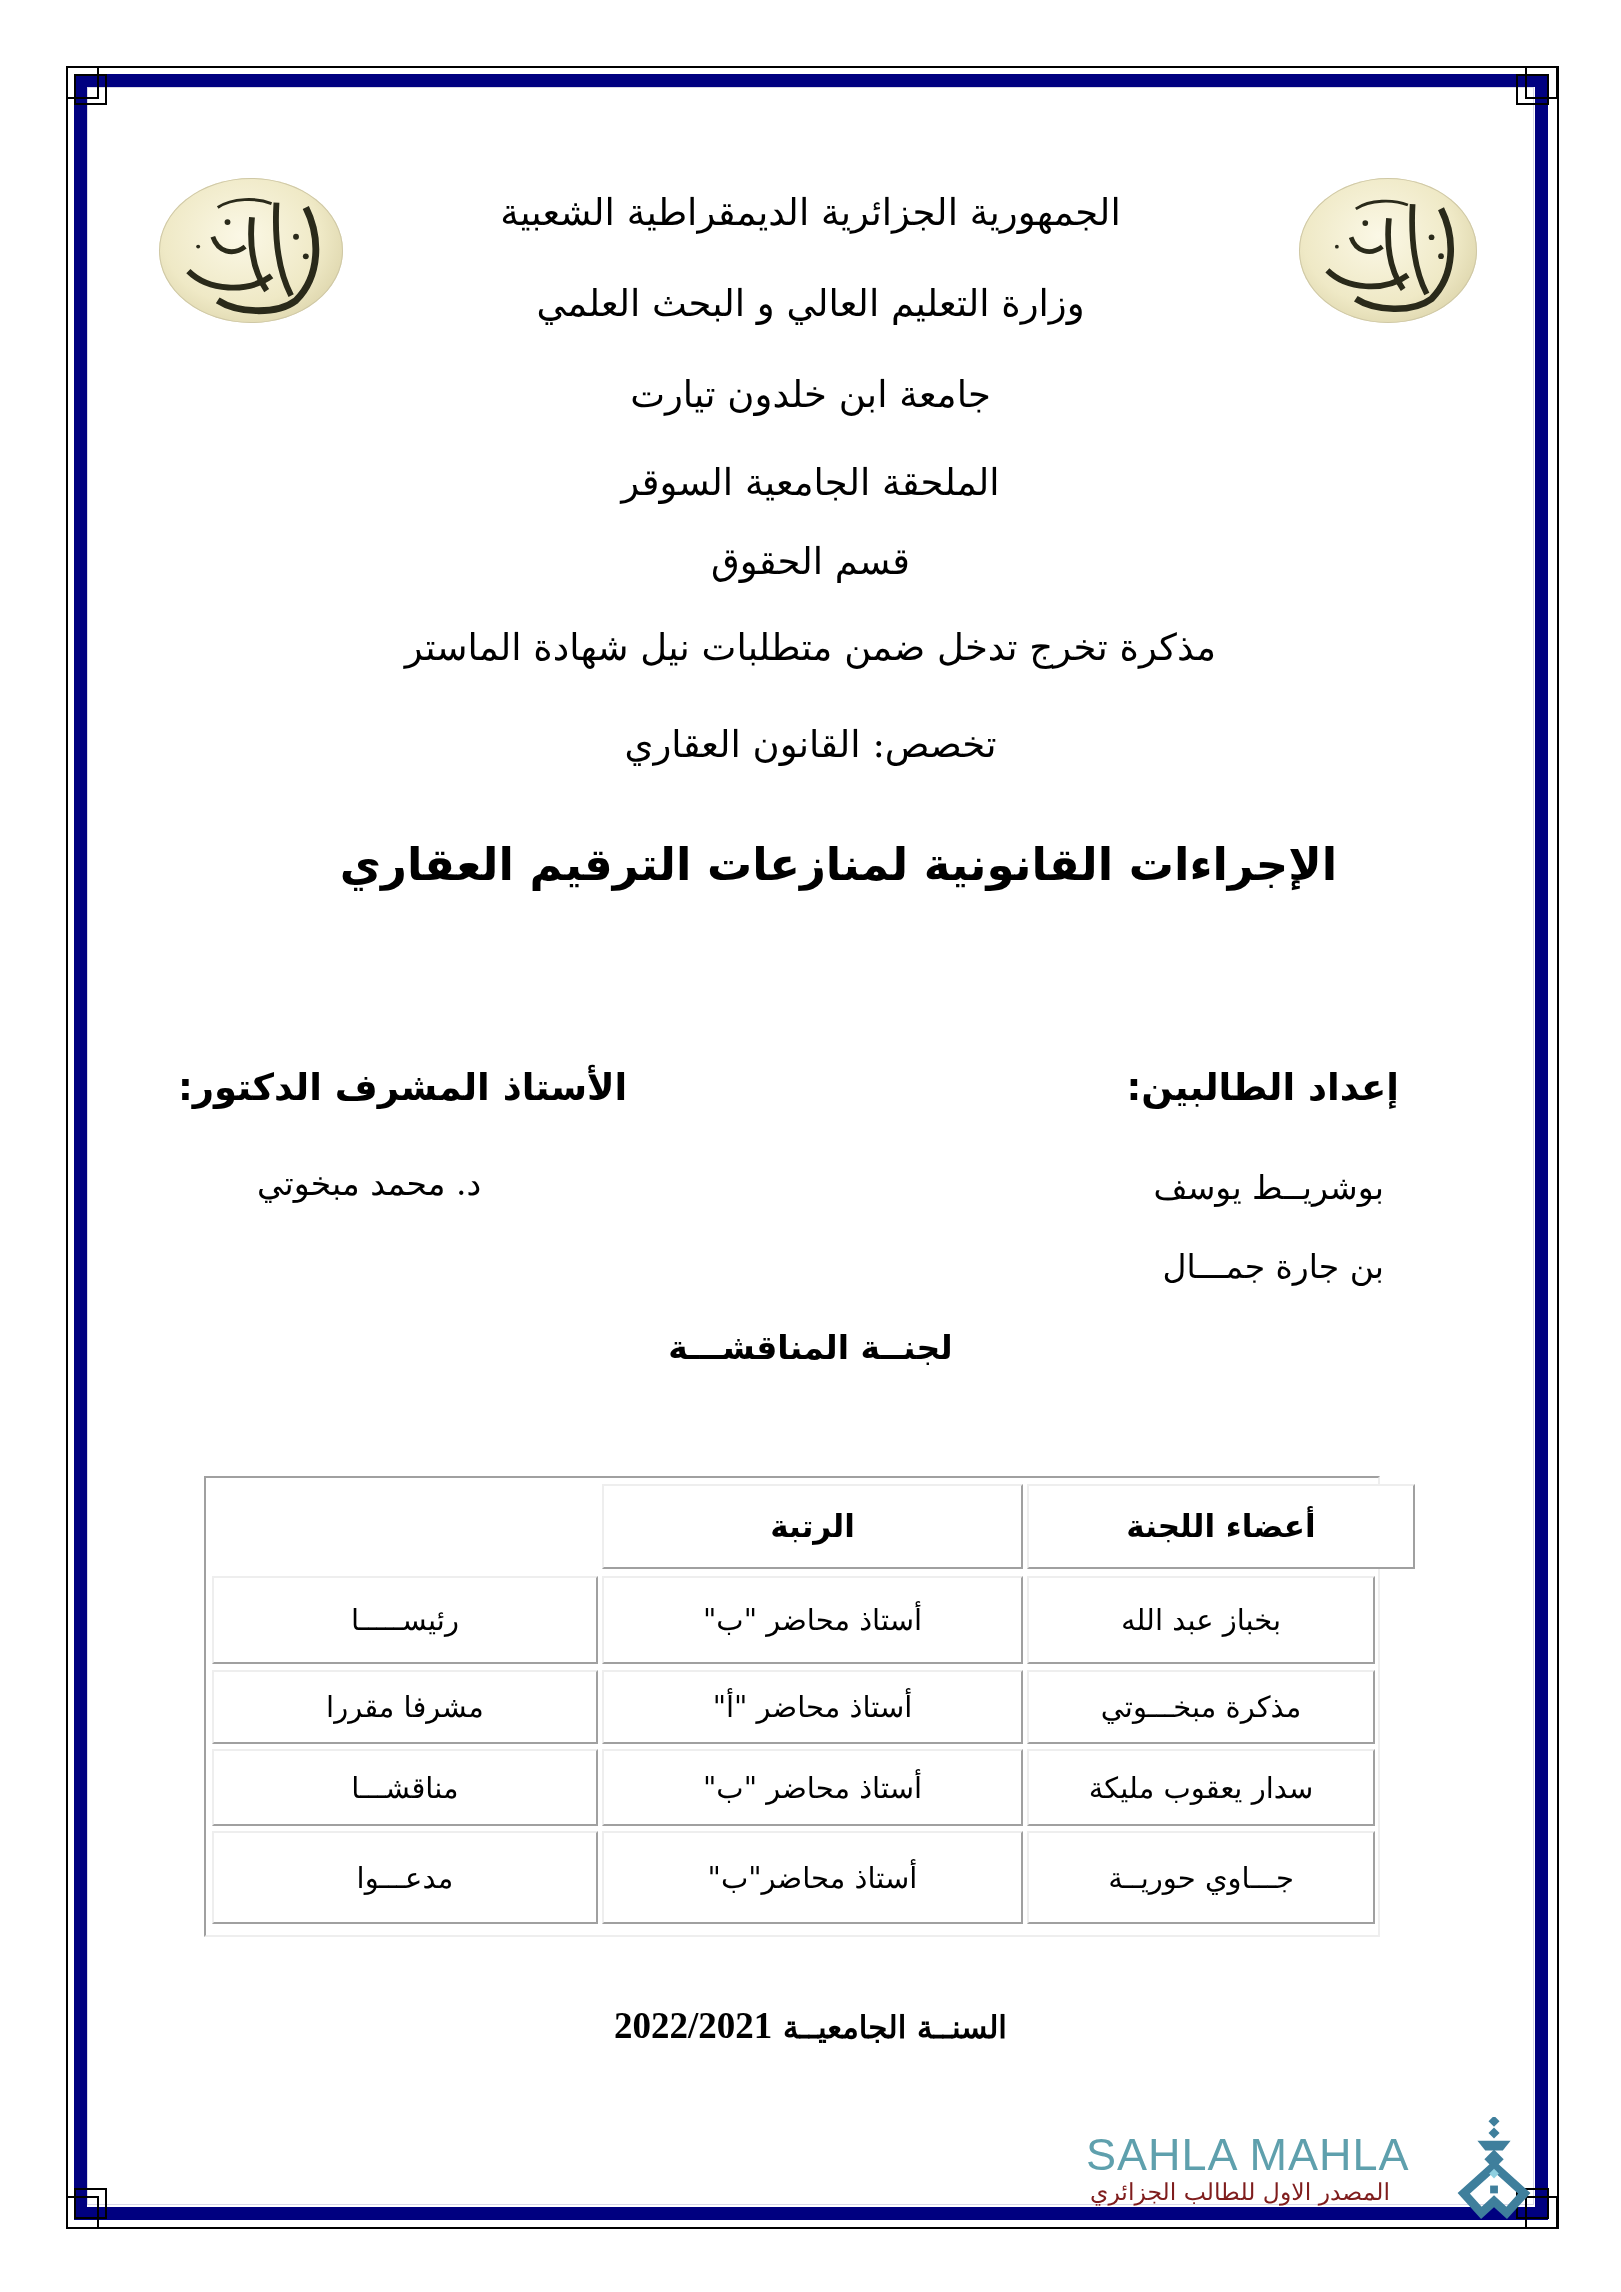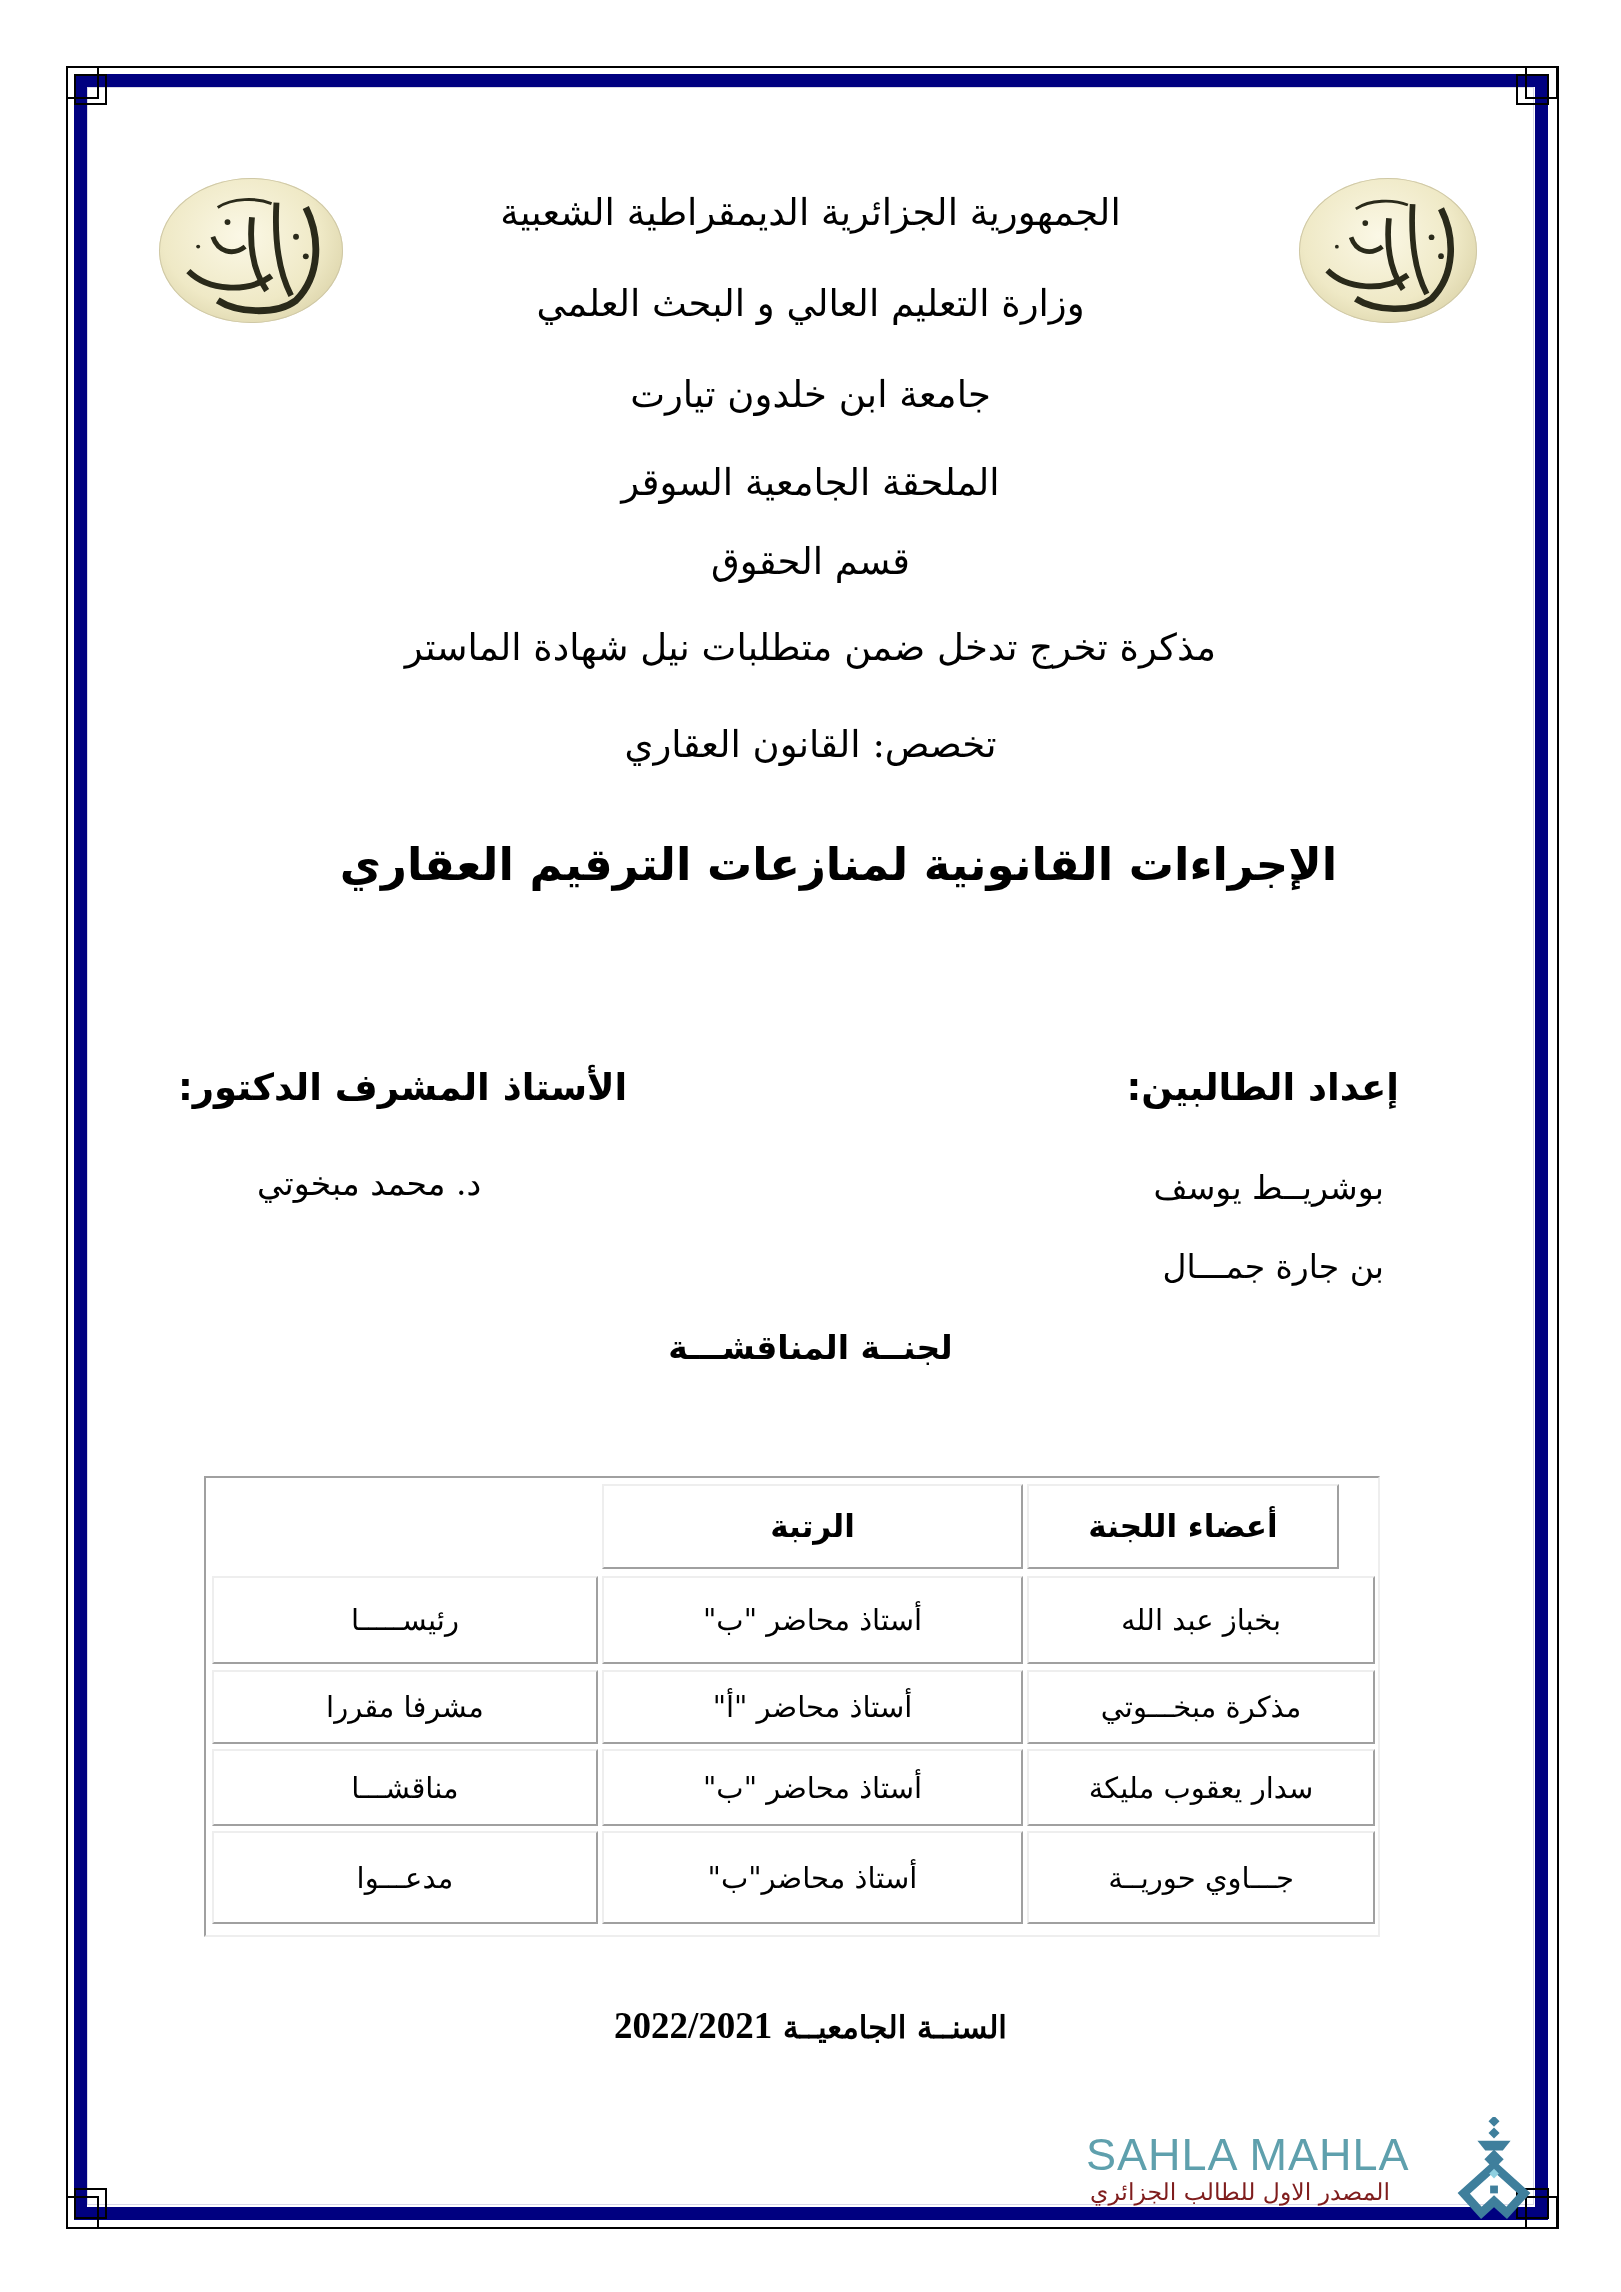--- a/index.html
+++ b/index.html
@@ -106,21 +106,21 @@
 <div class="abs name" style="right:237px; top:1168px;">بوشريــط يوسف</div>
 <div class="abs name" style="right:237px; top:1247px;">بن جارة جمـــال</div>
 
 <div class="abs label-bold" style="left:178px; top:1066px;">الأستاذ المشرف الدكتور:</div>
 <div class="abs name" style="left:257px; top:1164px;">د. محمد مبخوتي</div>
 
 <div class="line committee-title" style="top:1328px;">لجنــة المناقشـــة</div>
 
 <div class="tbl-wrap">
 
-  <div class="cell th" style="left:821px; top:5.9px; width:312px; height:85px;">أعضاء اللجنة</div>
+  <div class="cell th" style="left:821px; top:5.9px; width:388px; height:85px;">أعضاء اللجنة</div>
   <div class="cell th" style="left:396px; top:5.9px; width:421px; height:85px;">الرتبة</div>
 
   <div class="cell td" style="left:821px; top:98px; width:348px; height:88px;">بخباز عبد الله</div>
   <div class="cell td" style="left:396px; top:98px; width:421px; height:88px;">أستاذ محاضر "ب"</div>
   <div class="cell td" style="left:5.9px; top:98px; width:386px; height:88px;">رئيســـــا</div>
 
   <div class="cell td" style="left:821px; top:192px; width:348px; height:74px;">مذكرة مبخـــوتي</div>
   <div class="cell td" style="left:396px; top:192px; width:421px; height:74px;">أستاذ محاضر "أ"</div>
   <div class="cell td" style="left:5.9px; top:192px; width:386px; height:74px;">مشرفا مقررا</div>
 

